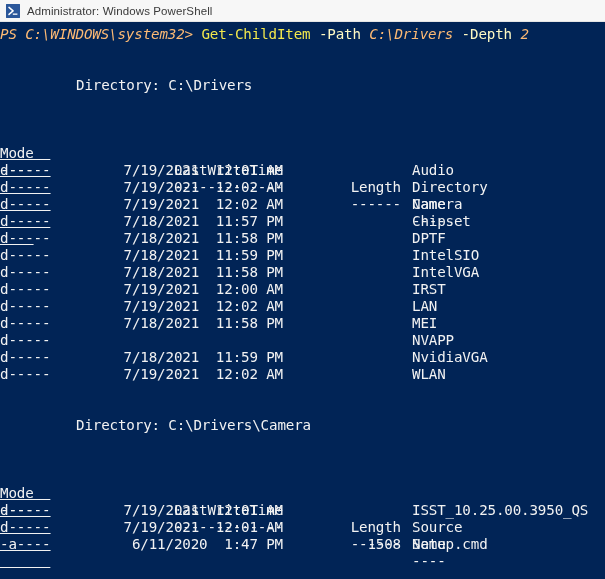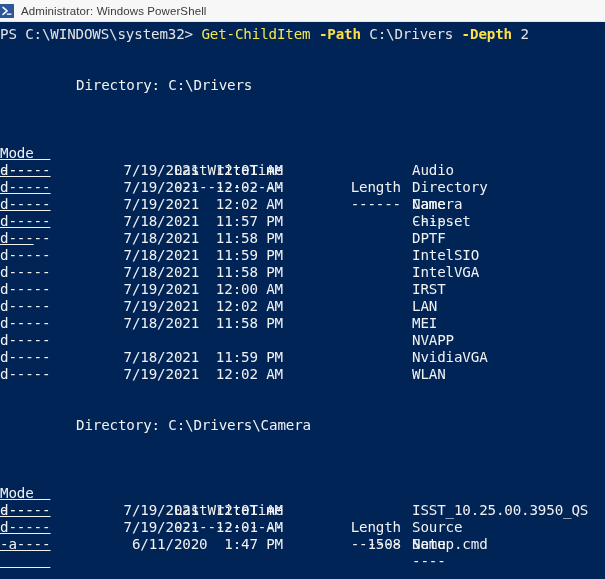--- a/index.html
+++ b/index.html
@@ -13,20 +13,21 @@
     overflow: hidden;
     font-family: "DejaVu Sans Mono", monospace;
   }
 
   
   #titlebar {
     height: 22px;
     background: #f7f7f7;
     display: flex;
     align-items: center;
+    padding-left: 6px;
     box-sizing: border-box;
     border-bottom: 1px solid #e4e4e4;
   }
   #ps-icon {
     width: 14px;
     height: 14px;
     background: #2b579a;
     border-radius: 1px;
     position: relative;
     flex: 0 0 auto;
@@ -60,23 +61,23 @@
   .line {
     height: 17px;
     line-height: 17px;
     font-size: 14.2px;
     color: #f2f2f2;
     white-space: pre;
     letter-spacing: -0.15px;
   }
   .line.blank { color: transparent; }
 
-  .tok-white   { color: #e5e5e5; }
+  .tok-white   { color: #fdba74; font-style: italic; }
   .tok-yellow  { color: #f2e84c; }
-  .tok-gray    { color: #fde047; font-weight: bold; }
+  .tok-gray    { color: #fef9c3; }
 
   
   .row {
     position: relative;
     height: 17px;
     line-height: 17px;
     font-size: 14.2px;
     color: #f2f2f2;
     white-space: pre;
     letter-spacing: -0.15px;

